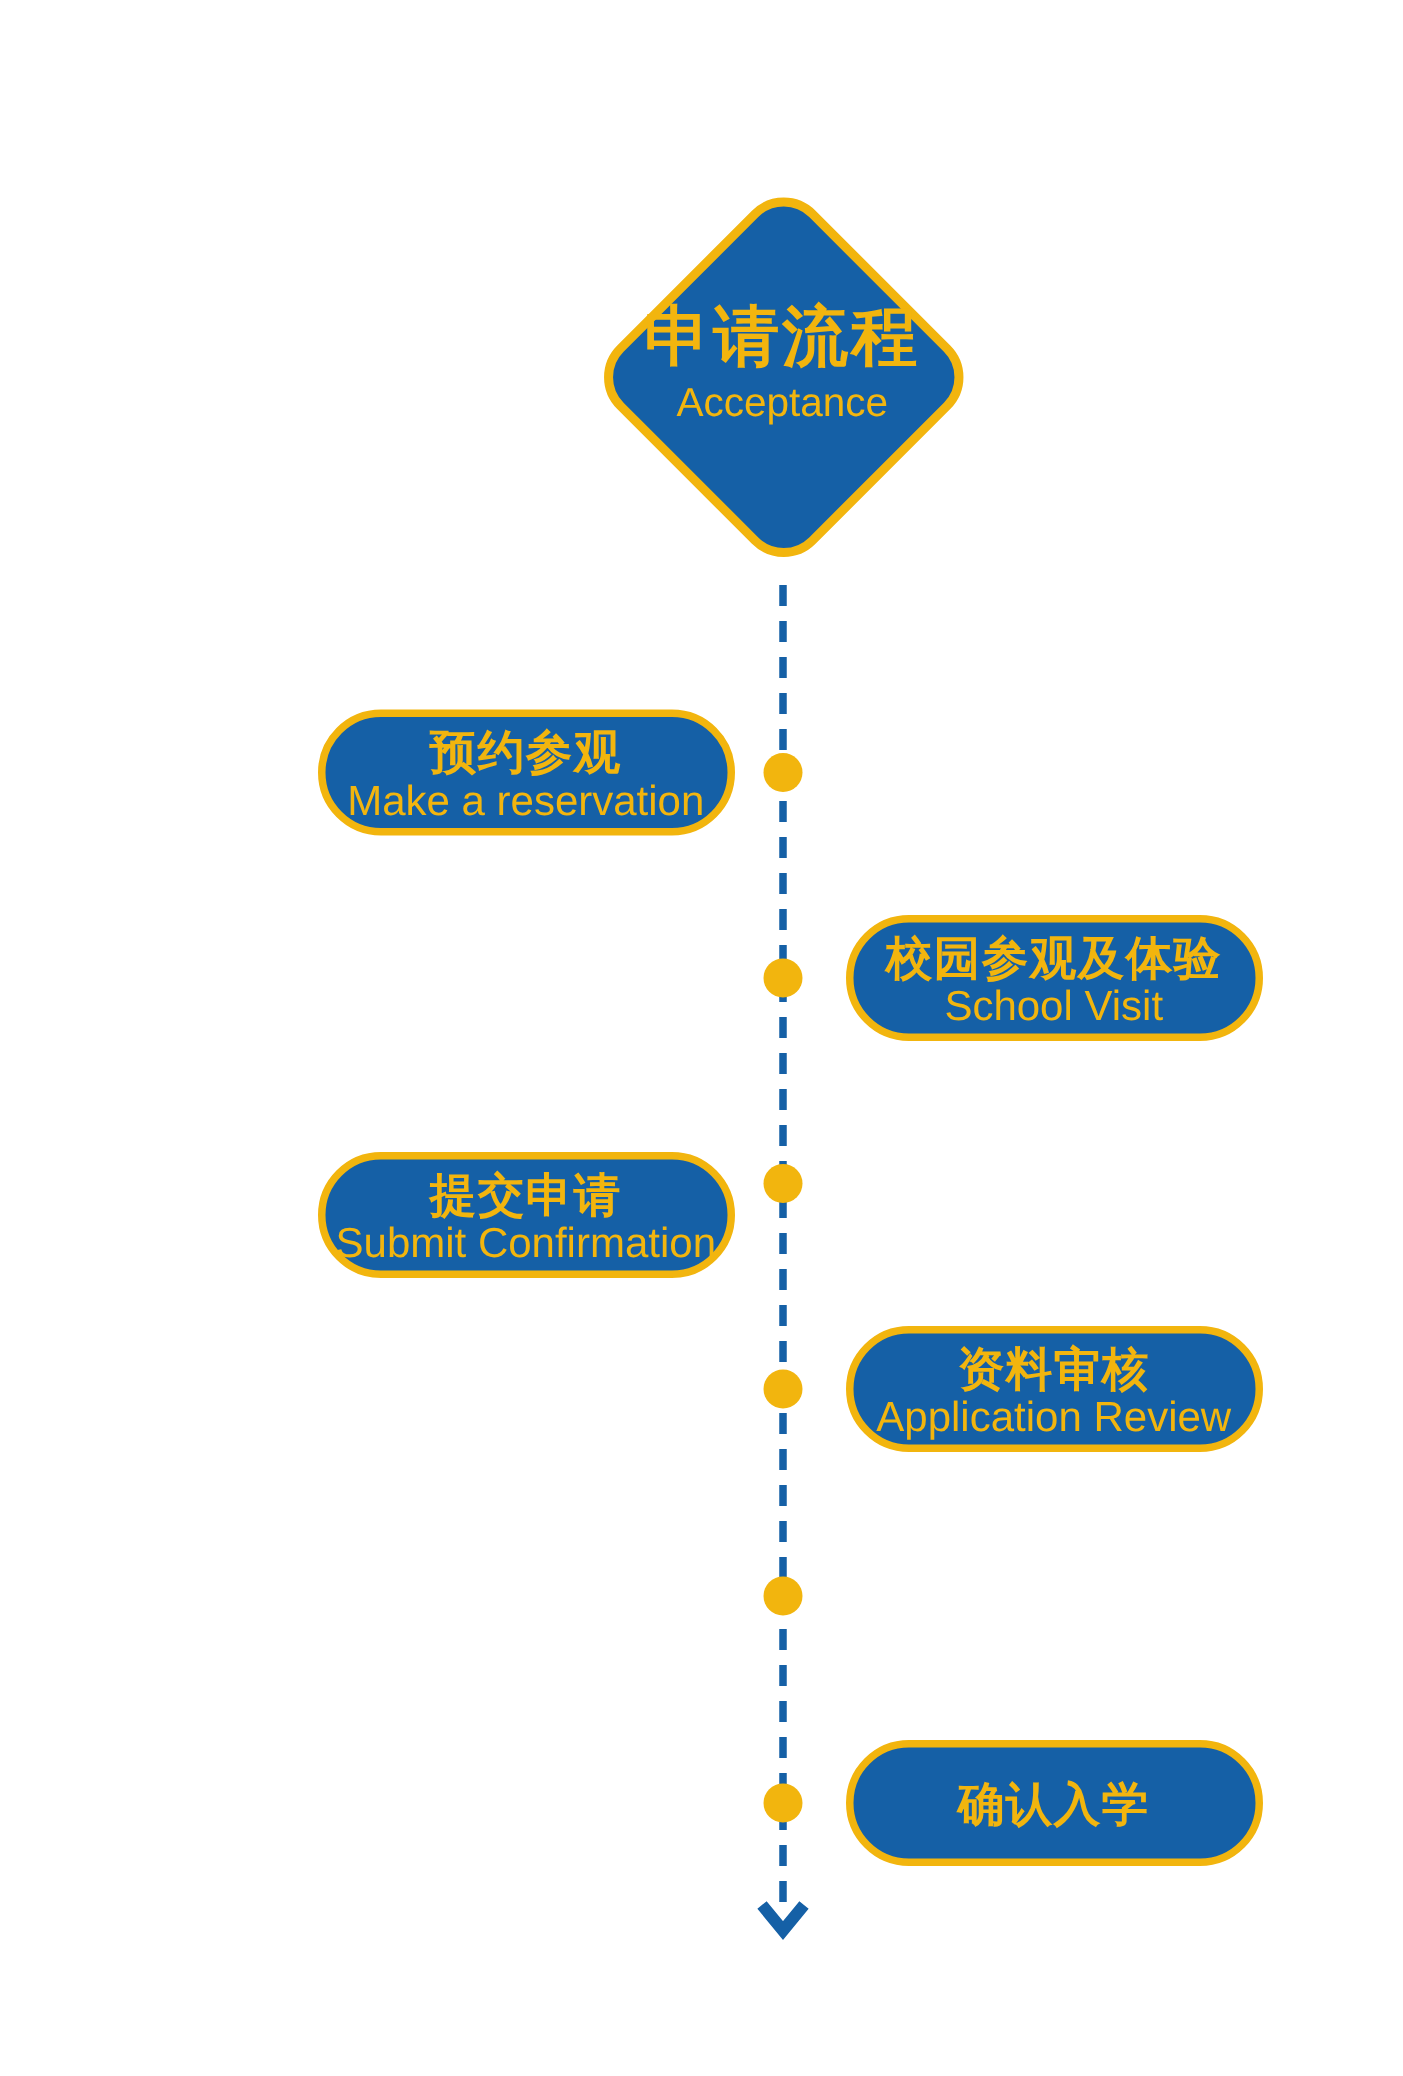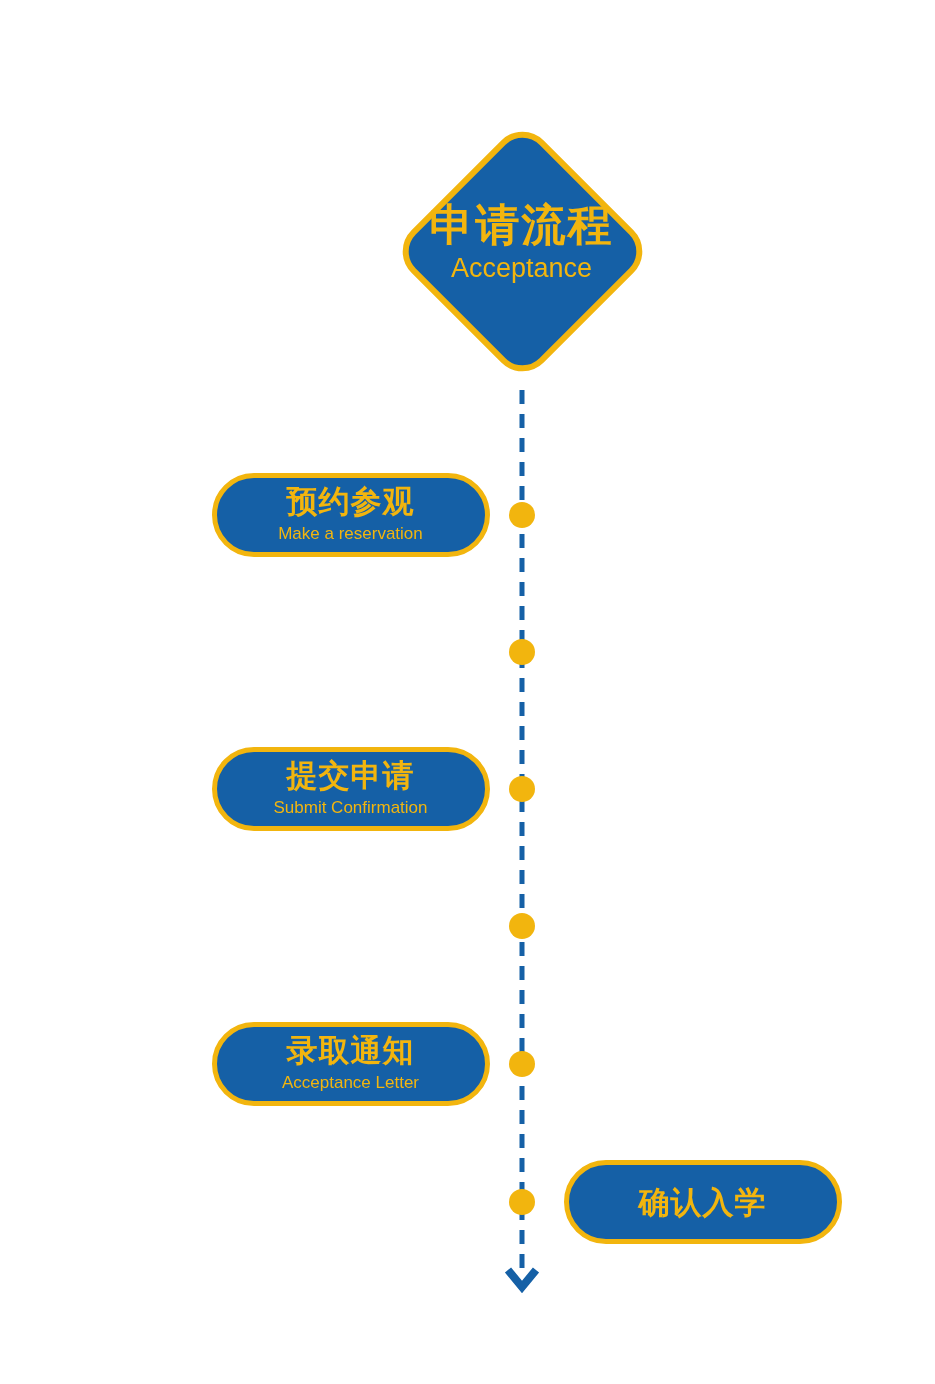--- a/index.html
+++ b/index.html
@@ -47,26 +47,26 @@
   
   .pill{
     position:absolute;width:278px;height:84px;
     background:var(--blue);
     border:5px solid var(--gold);
     border-radius:42px;
     display:flex;flex-direction:column;align-items:center;justify-content:center;
     color:var(--gold);text-align:center;
   }
   .pill .zh{font-size:31px;font-weight:bold;line-height:37px;letter-spacing:1px;}
-  .pill .en{font-size:17px;line-height:27px;}
+  .pill .en{font-size:28px;line-height:27px;}
   .pill.left{left:155px;}
   .pill.right{left:507px;}
   .pill.p1{top:455px;}
   .pill.p2{top:592px;}
-  .pill.p3{top:729px;}
+  .pill.p3{top:750px;}
   .pill.p4{top:866px;}
   .pill.p5{top:1004px;}
   .pill.p6{top:1142px;}
   .dot.d1{top:484px;}
   .dot.d2{top:621px;}
   .dot.d3{top:758px;}
   .dot.d4{top:895px;}
   .dot.d5{top:1033px;}
   .dot.d6{top:1171px;}
 </style>
@@ -91,29 +91,33 @@
   <div class="dot d3"></div>
   <div class="dot d4"></div>
   <div class="dot d5"></div>
   <div class="dot d6"></div>
 
   <div class="pill left p1">
     <div class="zh">预约参观</div>
     <div class="en">Make a reservation</div>
   </div>
 
+  <div class="pill right p2">
+    <div class="zh">校园参观及体验</div>
+    <div class="en">School Visit</div>
+  </div>
 
   <div class="pill left p3">
     <div class="zh">提交申请</div>
     <div class="en">Submit Confirmation</div>
   </div>
 
+  <div class="pill right p4">
+    <div class="zh">资料审核</div>
+    <div class="en">Application Review</div>
+  </div>
 
-  <div class="pill left p5">
-    <div class="zh">录取通知</div>
-    <div class="en">Acceptance Letter</div>
-  </div>
 
   <div class="pill right p6">
     <div class="zh">确认入学</div>
   </div>
 
 </div>
 
 </body></html>

